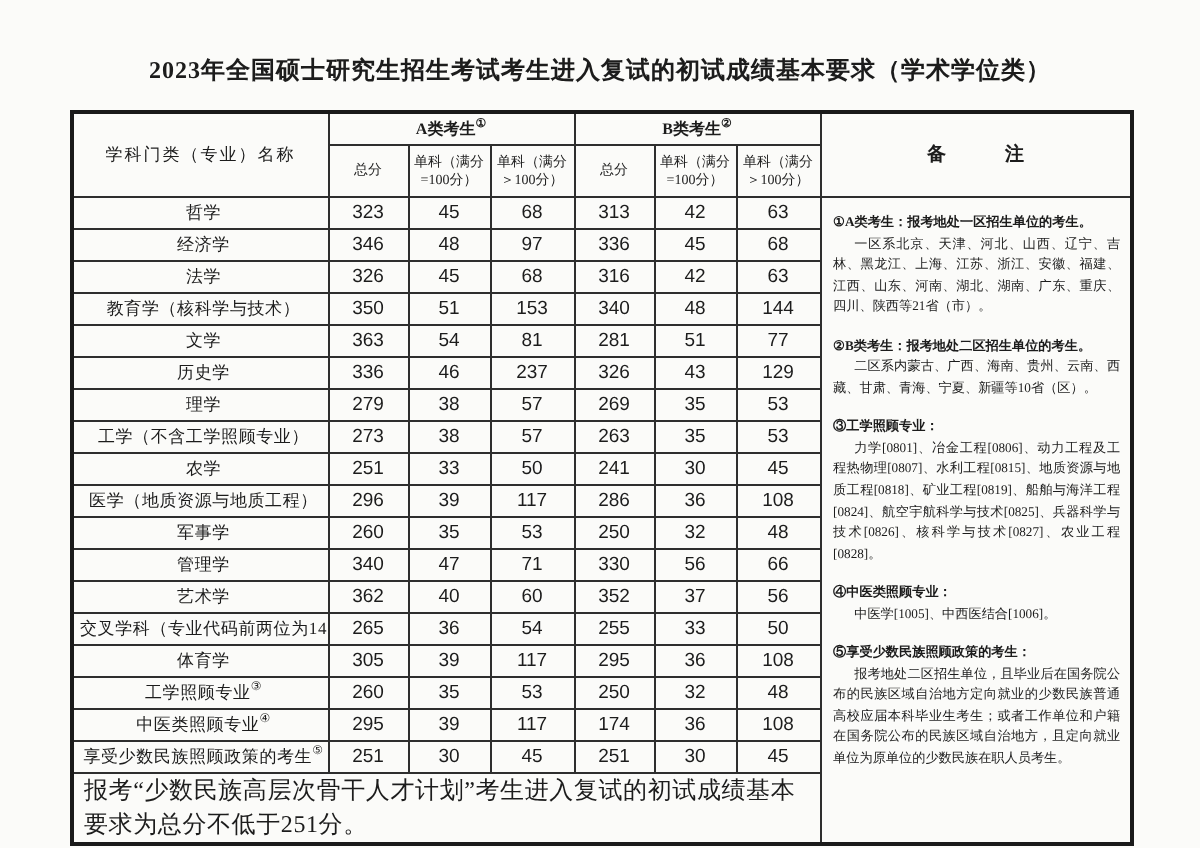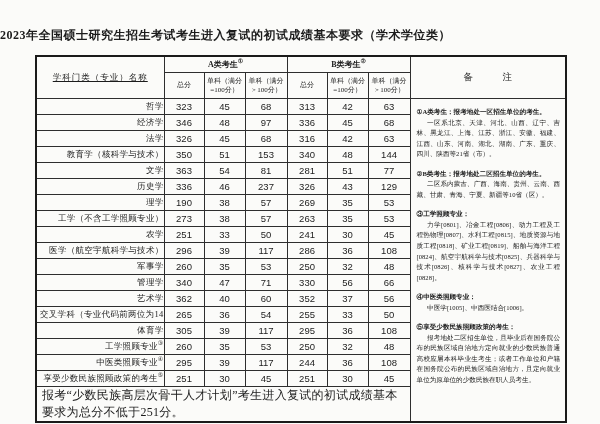--- a/index.html
+++ b/index.html
@@ -3,37 +3,37 @@
 <meta charset="utf-8">
 <style>
   html,body{margin:0;padding:0;}
   body{
     width:600px;height:424px;position:relative;overflow:hidden;
     background:#fbfbf9;color:#1c1c1c;
     font-family:"Liberation Serif","DejaVu Serif",serif;
   }
   .doc-title{
     position:absolute;top:27px;left:0;width:600px;
-    font-size:12px;font-weight:bold;letter-spacing:.5px;
+    text-align:center;font-size:12px;font-weight:bold;letter-spacing:.5px;
   }
   table.score-table{
     position:absolute;left:35px;top:55px;width:530px;
     border-collapse:collapse;table-layout:fixed;
     border:2px solid #1a1a1a;
   }
   .score-table th,.score-table td{
     border:1px solid #2e2e2e;padding:0;margin:0;overflow:hidden;
   }
   .grp-row th{height:15px;font-size:8px;font-weight:bold;text-align:center;}
   .sub-row th{height:25px;font-size:7px;font-weight:normal;text-align:center;line-height:1.25;}
-  th.subject-head{font-size:8.5px;font-weight:normal;letter-spacing:1px;text-decoration:underline;}
-  th.remark-head{font-size:9.5px;font-weight:normal;letter-spacing:10px;text-indent:10px;}
+  th.subject-head{font-size:8.5px;font-weight:normal;letter-spacing:1px;}
+  th.remark-head{font-size:9.5px;font-weight:bold;letter-spacing:10px;text-indent:10px;}
   .data-row td{height:15px;}
   td.subject-cell{
-    font-size:8.5px;text-align:right;padding-left:3px;letter-spacing:.3px;white-space:nowrap;
+    font-size:8.5px;text-align:center;padding-left:3px;letter-spacing:.3px;white-space:nowrap;
   }
   td.score-cell{
     font-family:"Liberation Sans","DejaVu Sans",sans-serif;
     font-size:9.5px;text-align:center;
   }
   sup{font-size:6px;line-height:0;}
   td.remark-cell{
     vertical-align:top;padding:8px 5px 3px 6px;
   }
   .note{margin-bottom:9px;}
@@ -146,21 +146,21 @@
     <td class="subject-cell"><span>历史学</span><sup></sup></td>
     <td class="score-cell">336</td>
     <td class="score-cell">46</td>
     <td class="score-cell">237</td>
     <td class="score-cell">326</td>
     <td class="score-cell">43</td>
     <td class="score-cell">129</td>
   </tr>
   <tr class="data-row">
     <td class="subject-cell"><span>理学</span><sup></sup></td>
-    <td class="score-cell">190</td>
+    <td class="score-cell">279</td>
     <td class="score-cell">38</td>
     <td class="score-cell">57</td>
     <td class="score-cell">269</td>
     <td class="score-cell">35</td>
     <td class="score-cell">53</td>
   </tr>
   <tr class="data-row">
     <td class="subject-cell"><span>工学（不含工学照顾专业）</span><sup></sup></td>
     <td class="score-cell">273</td>
     <td class="score-cell">38</td>
@@ -172,21 +172,21 @@
   <tr class="data-row">
     <td class="subject-cell"><span>农学</span><sup></sup></td>
     <td class="score-cell">251</td>
     <td class="score-cell">33</td>
     <td class="score-cell">50</td>
     <td class="score-cell">241</td>
     <td class="score-cell">30</td>
     <td class="score-cell">45</td>
   </tr>
   <tr class="data-row">
-    <td class="subject-cell"><span>医学（航空宇航科学与技术）</span><sup></sup></td>
+    <td class="subject-cell"><span>医学（地质资源与地质工程）</span><sup></sup></td>
     <td class="score-cell">296</td>
     <td class="score-cell">39</td>
     <td class="score-cell">117</td>
     <td class="score-cell">286</td>
     <td class="score-cell">36</td>
     <td class="score-cell">108</td>
   </tr>
   <tr class="data-row">
     <td class="subject-cell"><span>军事学</span><sup></sup></td>
     <td class="score-cell">260</td>
@@ -239,21 +239,21 @@
     <td class="score-cell">53</td>
     <td class="score-cell">250</td>
     <td class="score-cell">32</td>
     <td class="score-cell">48</td>
   </tr>
   <tr class="data-row">
     <td class="subject-cell"><span>中医类照顾专业</span><sup>④</sup></td>
     <td class="score-cell">295</td>
     <td class="score-cell">39</td>
     <td class="score-cell">117</td>
-    <td class="score-cell">244</td>
+    <td class="score-cell">174</td>
     <td class="score-cell">36</td>
     <td class="score-cell">108</td>
   </tr>
   <tr class="data-row">
     <td class="subject-cell"><span>享受少数民族照顾政策的考生</span><sup>⑤</sup></td>
     <td class="score-cell">251</td>
     <td class="score-cell">30</td>
     <td class="score-cell">45</td>
     <td class="score-cell">251</td>
     <td class="score-cell">30</td>

